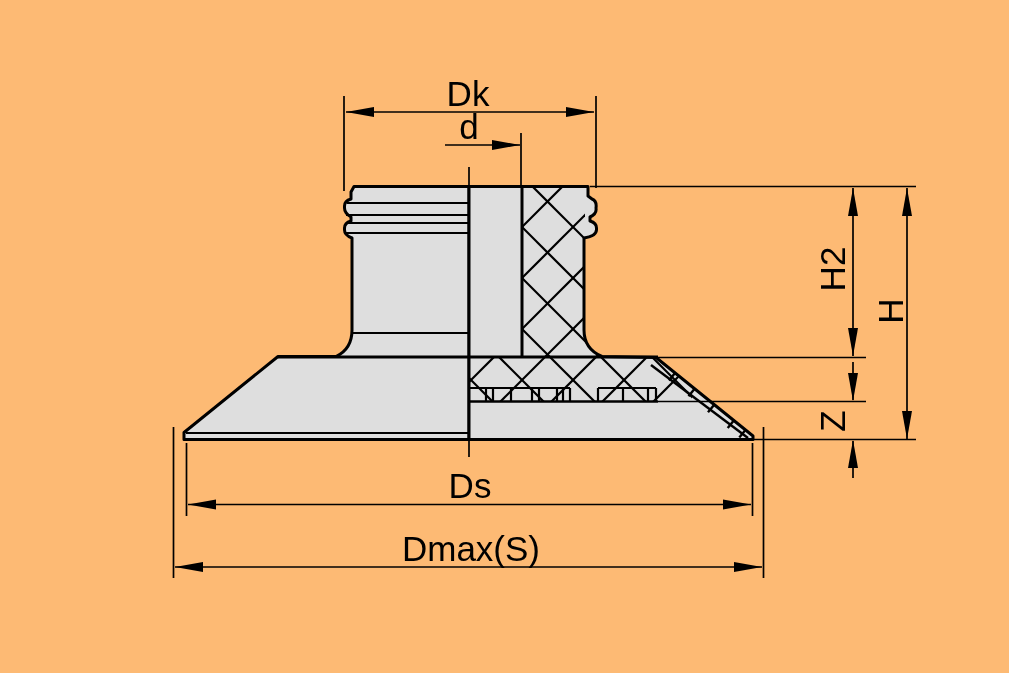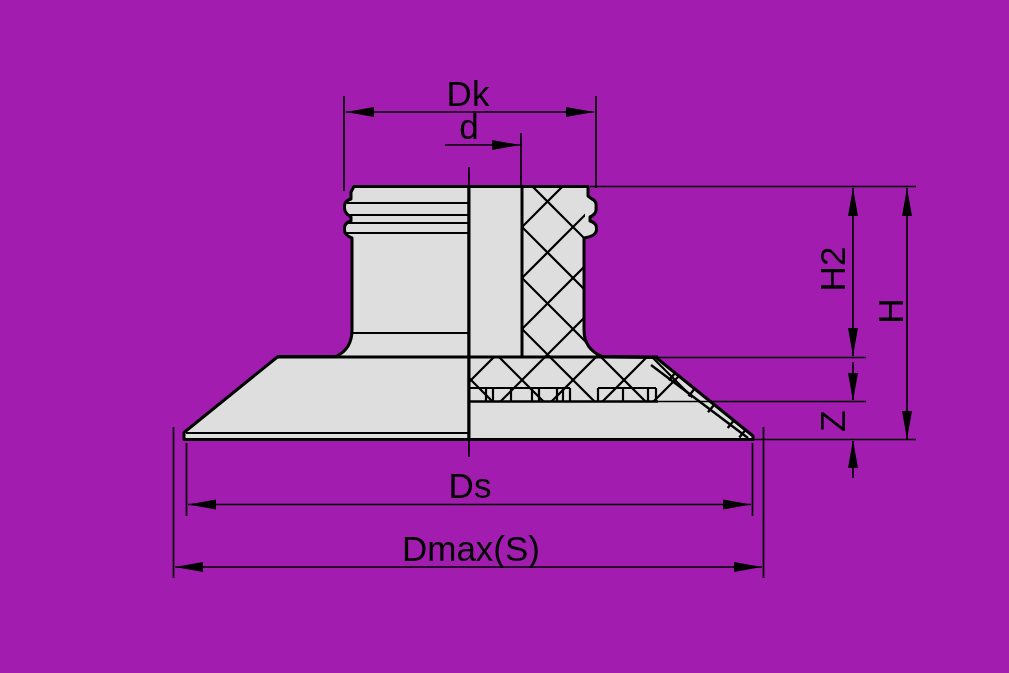--- a/index.html
+++ b/index.html
@@ -5,21 +5,21 @@
   html, body {
     margin: 0;
     padding: 0;
     background: #ffffff;
     font-family: "Liberation Sans", sans-serif;
   }
   .canvas {
     position: relative;
     width: 1009px;
     height: 673px;
-    background: #a21caf;
+    background: #fdba74;
     overflow: hidden;
   }
   svg { display: block; }
   .dim-text {
     font-family: "Liberation Sans", sans-serif;
     font-size: 35px;
     fill: #000000;
   }
 </style>
 </head>

